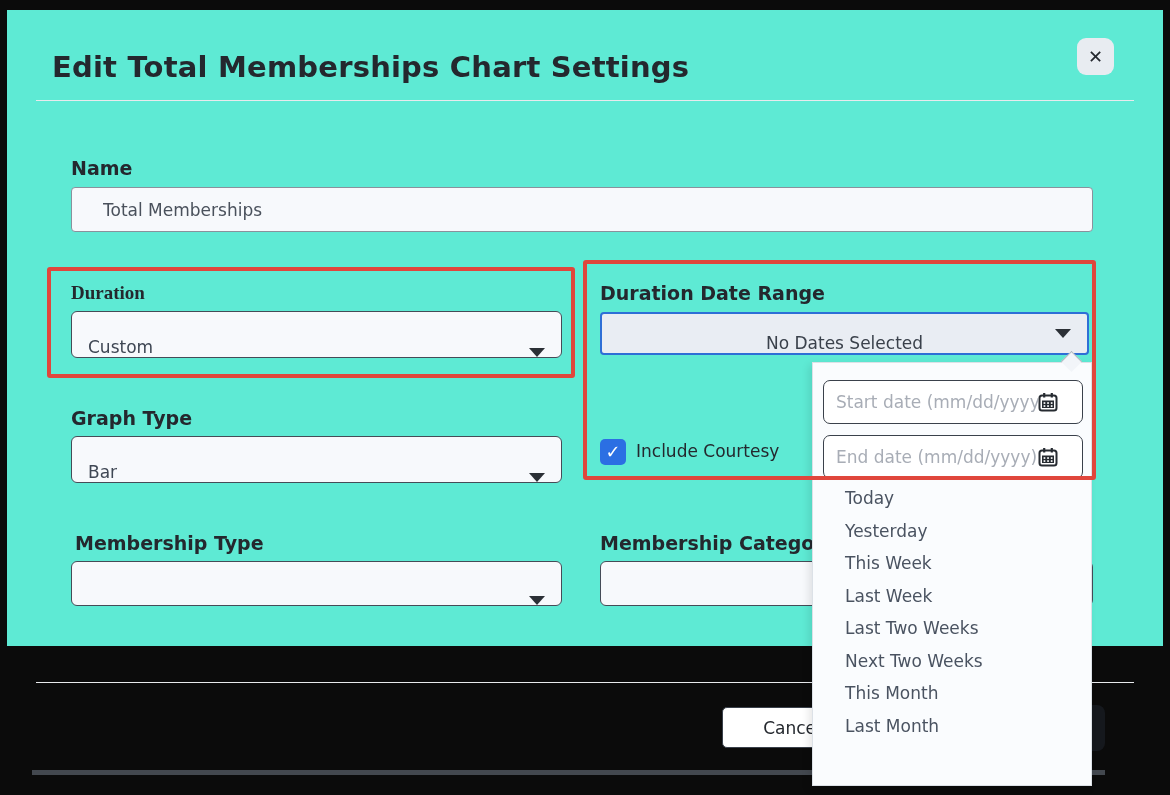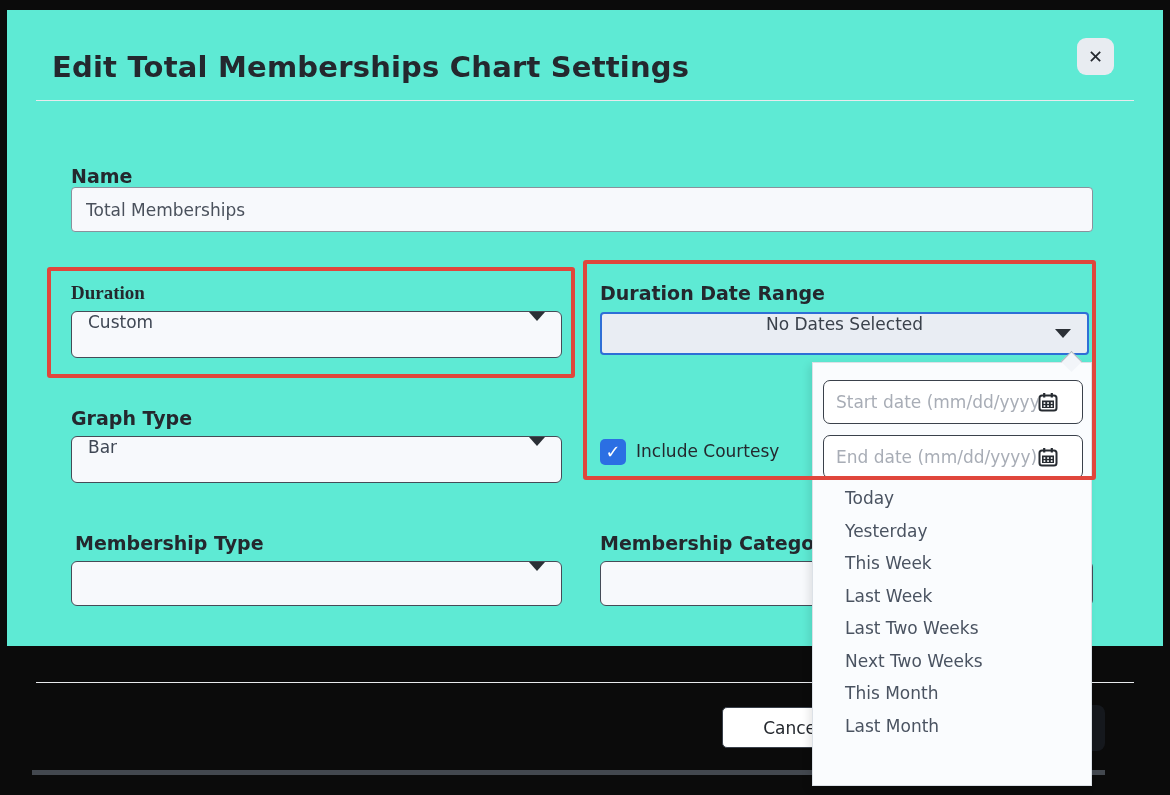--- a/index.html
+++ b/index.html
@@ -8,25 +8,25 @@
   .modal { position:absolute; left:7px; top:10px; width:1156px; height:636px; background:#5eead4; }
   .abs { position:absolute; }
 
   
   .title { left:45px; top:40px; font-size:29px; color:#24282e; letter-spacing:.2px; }
   .close-btn { left:1070px; top:28px; width:37px; height:37px; background:#e8ecf1; border:none; border-radius:9px; font-size:18px; color:#24282e; cursor:pointer; display:flex; align-items:center; justify-content:center; }
   .hdr-divider { left:29px; top:90px; width:1098px; height:1px; background:#e8eaed; }
 
   
   .field-label { font-size:19px; font-weight:600; color:#24282e; }
-  .text-input { background:#f7f9fc; border:1px solid #8a919c; border-radius:4px; font-size:17px; color:#4a515c; padding:0 14px; font-family:inherit; }
-  .select { background:#f7f9fc; border:1.5px solid #454c57; border-radius:6px; display:flex; align-items:flex-start; padding:0 16px; font-size:17px; color:#3f4754; cursor:pointer; }
+  .text-input { background:#f7f9fc; border:1px solid #8a919c; border-radius:4px; font-size:17px; color:#4a515c; padding:0 31px; font-family:inherit; }
+  .select { background:#f7f9fc; border:1.5px solid #454c57; border-radius:6px; display:flex; align-items:flex-end; padding:0 16px; font-size:17px; color:#3f4754; cursor:pointer; }
   .caret { width:0; height:0; border-left:8px solid transparent; border-right:8px solid transparent; border-top:9px solid #2b3036; margin-left:auto; }
 
-  .name-label { left:64px; top:147px;margin-top:8px; }
+  .name-label { left:64px; top:147px; }
   .name-input { left:64px; top:177px; width:1022px; height:45px; }
 
   
   .red-box { border:4px solid #e0463c; border-radius:3px; z-index:30; pointer-events:none; }
   .red-box-duration { left:40px; top:257px; width:528px; height:111px; }
   .red-box-ddr { left:576px; top:250px; width:513px; height:220px; }
 
   .duration-label { left:64px; top:272px;font-family:Liberation Serif, serif; }
   .duration-select { left:64px; top:301px; width:491px; height:47px; }
 

